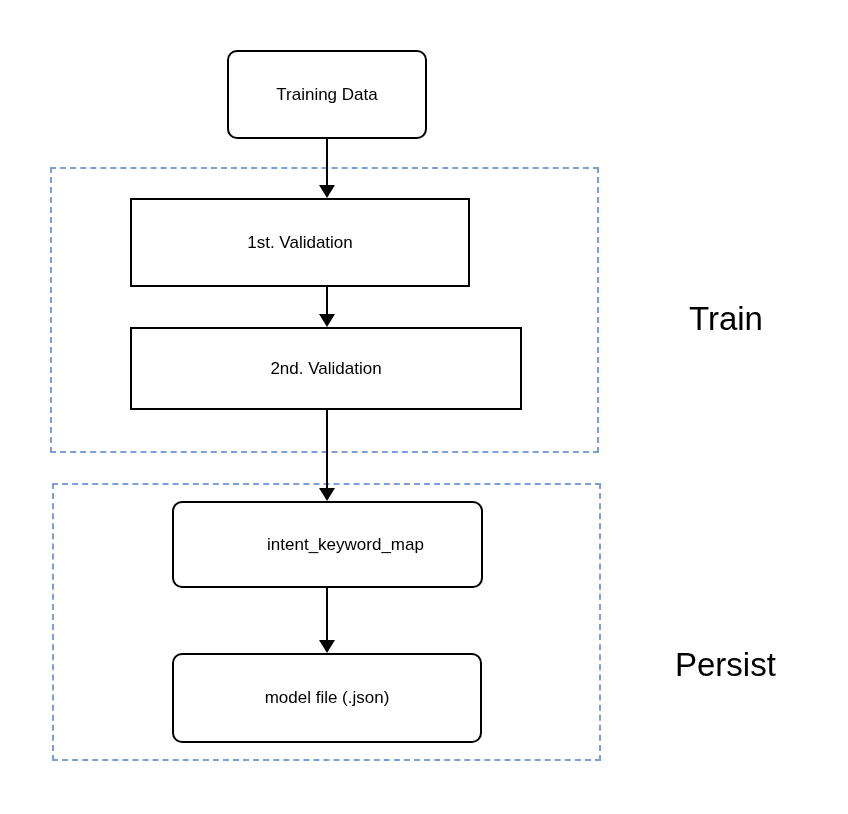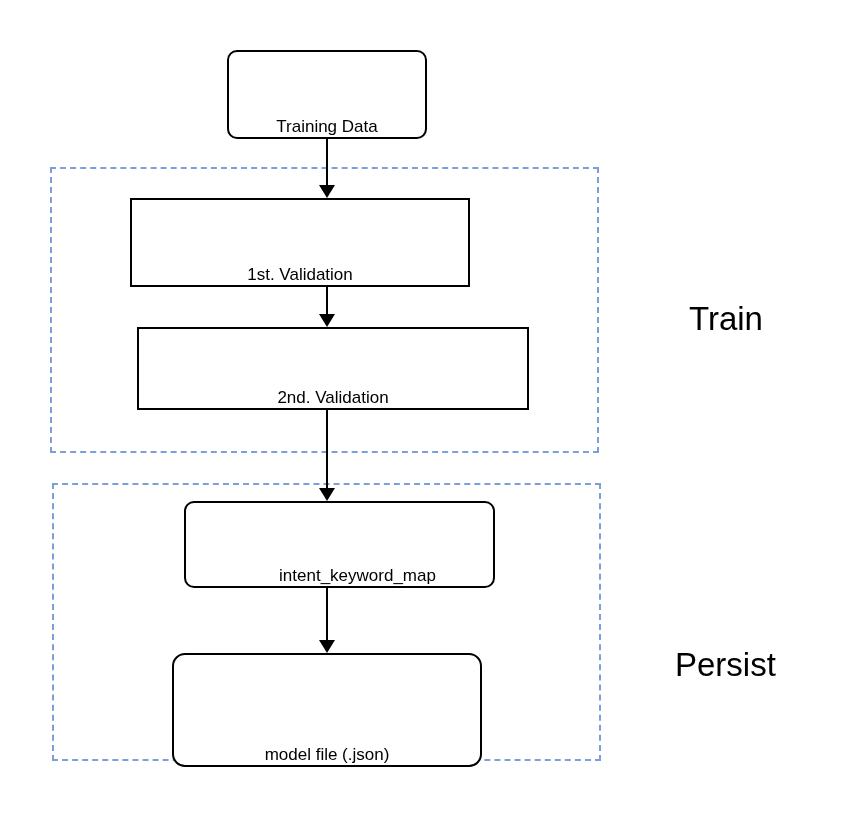--- a/index.html
+++ b/index.html
@@ -14,21 +14,21 @@
     background: #ffffff;
     font-family: "Liberation Sans", sans-serif;
     overflow: hidden;
   }
   .node {
     position: absolute;
     box-sizing: border-box;
     background: #ffffff;
     border: 2px solid #000000;
     display: flex;
-    align-items: flex-end;
+    align-items: center;
     justify-content: center;
     text-align: center;
     font-size: 17px;
     color: #000000;
     z-index: 3;
   }
   .node.rounded {
     border-radius: 10px;
   }
   .group {
@@ -63,23 +63,23 @@
     bottom: 0;
     width: 0;
     height: 0;
     border-left: 8px solid transparent;
     border-right: 8px solid transparent;
     border-top: 13px solid #000000;
   }
   
   #training-data      { left: 227px; top: 50px;  width: 200px; height: 89px; }
   #first-validation   { left: 130px; top: 198px; width: 340px; height: 89px; }
-  #second-validation  { left: 137px; top: 327px; width: 392px; height: 83px; }
-  #intent-keyword-map { left: 184px; top: 501px; width: 311px; height: 87px; padding-left: 36px; }
-  #model-file         { left: 172px; top: 653px; width: 310px; height: 114px; border-radius: 13px; }
+  #second-validation  { left: 130px; top: 327px; width: 392px; height: 83px; }
+  #intent-keyword-map { left: 172px; top: 501px; width: 311px; height: 87px; padding-left: 36px; }
+  #model-file         { left: 172px; top: 653px; width: 310px; height: 90px; }
   
   #group-train   { left: 50px; top: 167px; width: 549px; height: 286px; }
   #group-persist { left: 52px; top: 483px; width: 549px; height: 278px; }
   #label-train   { left: 689px; top: 300px; }
   #label-persist { left: 675px; top: 606px; margin-top: 40px; }
   
   #arrow-1 { left: 319px; top: 139px; height: 59px; }
   #arrow-1 .shaft { height: 48px; }
   #arrow-2 { left: 319px; top: 287px; height: 40px; }
   #arrow-2 .shaft { height: 29px; }

